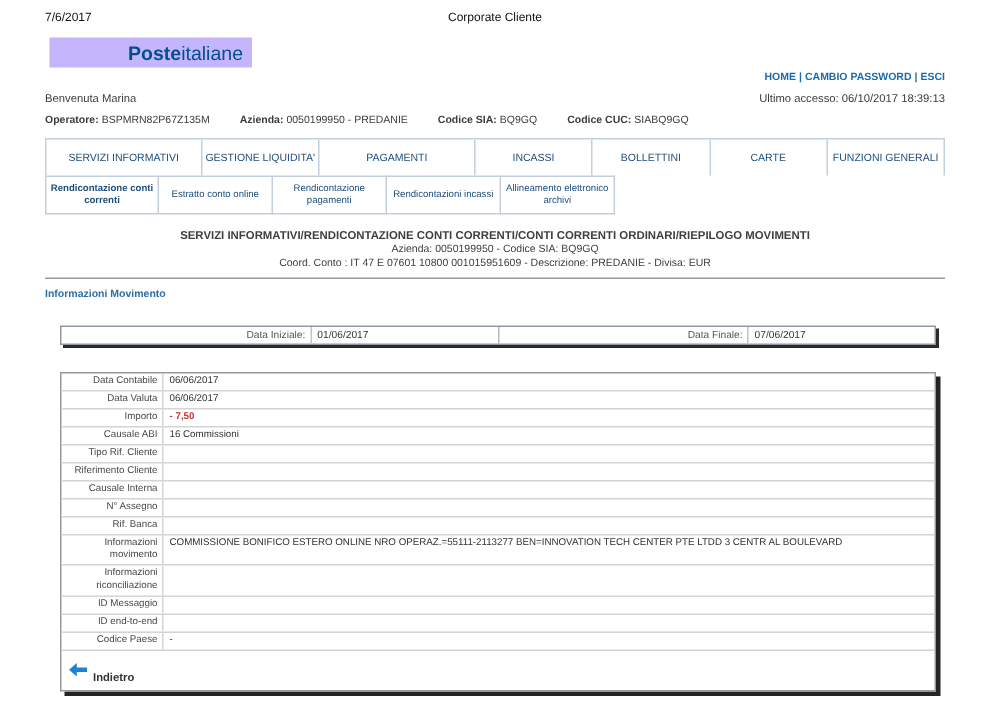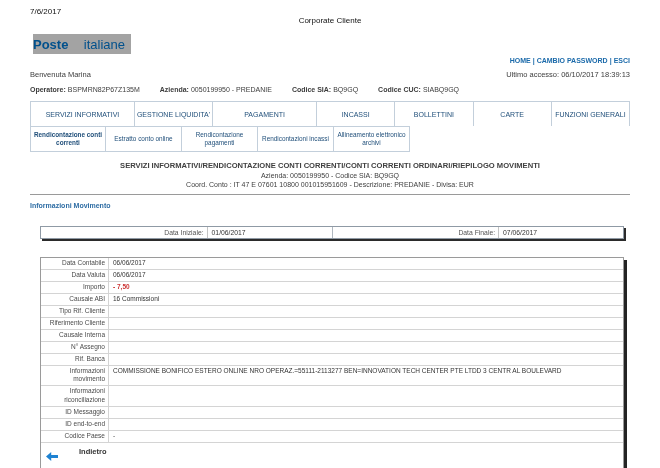--- a/index.html
+++ b/index.html
@@ -1,30 +1,30 @@
 <!DOCTYPE html>
 <html><head>
 <meta charset="utf-8">
 <style>
   html,body { margin:0; padding:0; background:#fff; }
   .page {
     position:relative; width:660px; height:468px; overflow:hidden; background:#fff;
     font-family:"Liberation Sans","DejaVu Sans",sans-serif; color:#333;
   }
   
-  .print-header { display:flex; padding:7px 30px 0 30px; font-size:8px; color:#111;flex-direction:column; }
+  .print-header { display:flex; padding:7px 30px 0 30px; font-size:8px; color:#111; }
   .ph-date { width:150px; }
   .ph-title { flex:1; text-align:center; }
   .ph-spacer { width:150px; }
 
   
   .logo-band { margin:9px 0 0 33px; }
   .poste-logo {
-    width:98px; height:20px; background:#a3a3a3; display:flex; align-items:center;
-    justify-content:space-between; padding-right:6px; box-sizing:border-box;
+    width:135px; height:20px; background:#c4b5fd; display:flex; align-items:center;
+    justify-content:flex-end; padding-right:6px; box-sizing:border-box;
     color:#00508c; font-size:13px; letter-spacing:0;
   }
   .poste-logo .bold { font-weight:bold; }
 
   
   .top-links { text-align:right; padding-right:30px; margin-top:3px; font-size:7px; font-weight:bold; color:#1b6aaa; }
   .top-links .link { cursor:pointer; }
   .sep { padding:0 2px; color:#1b6aaa; }
 
   .welcome-row { display:flex; justify-content:space-between; padding:0 30px; margin-top:6px; font-size:7.5px; color:#3c3c3c;text-align:center; }
@@ -74,21 +74,21 @@
 
   
   .movement { margin:18px 36px 0 40px; border:1px solid #9a9a9a; box-shadow:3px 3px 0 #242424; background:#fff; }
   .mrow { display:flex; border-bottom:1px solid #d4d4d4; min-height:11px; }
   .mlabel {
     flex:0 0 68px; text-align:right; padding:1px 3px; font-size:6.5px; color:#4a4a4a;
     border-right:1px solid #d4d4d4; box-sizing:border-box; line-height:1.35;
   }
   .mvalue { flex:1; padding:1px 4px; font-size:6.5px; color:#333; line-height:1.35; }
   .neg { color:#cc3333; font-weight:bold; }
-  .back-row { display:flex; align-items:flex-start; gap:21px; padding:4px 0 4px 5px; cursor:pointer; }
+  .back-row { display:flex; align-items:flex-end; gap:4px; padding:4px 0 4px 5px; cursor:pointer; }
   .back-label { font-size:7.5px; font-weight:bold; color:#333; }
 </style>
 </head>
 <body>
 
 <div class="page">
 
   <div class="print-header">
     <div class="ph-date">7/6/2017</div>
     <div class="ph-title">Corporate Cliente</div>

